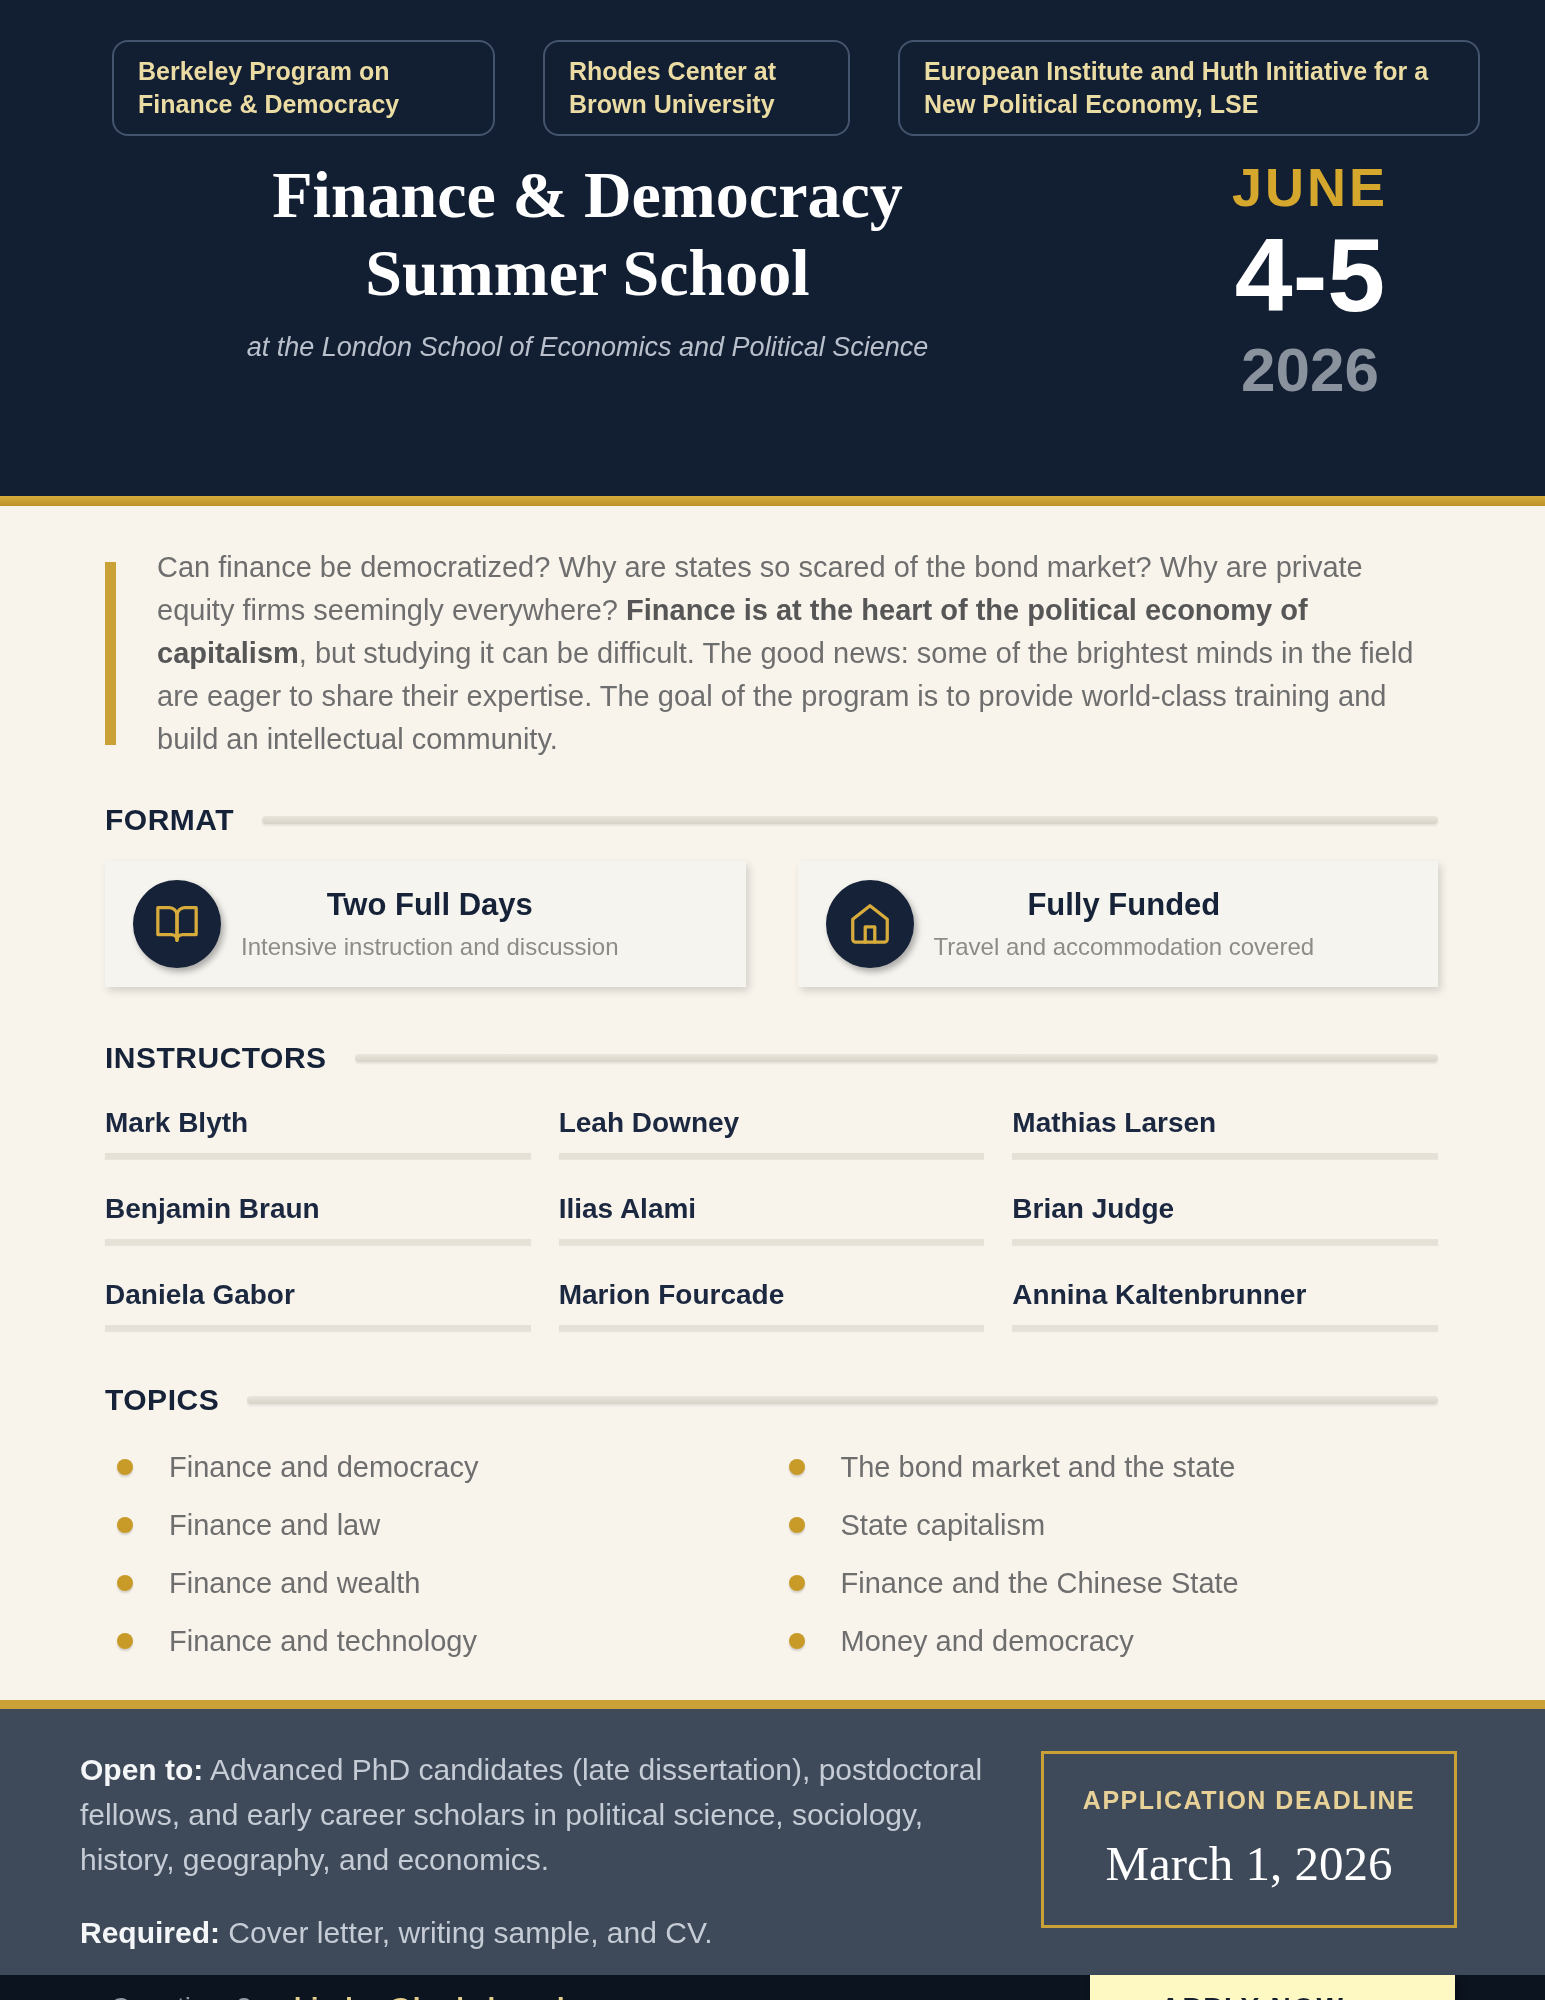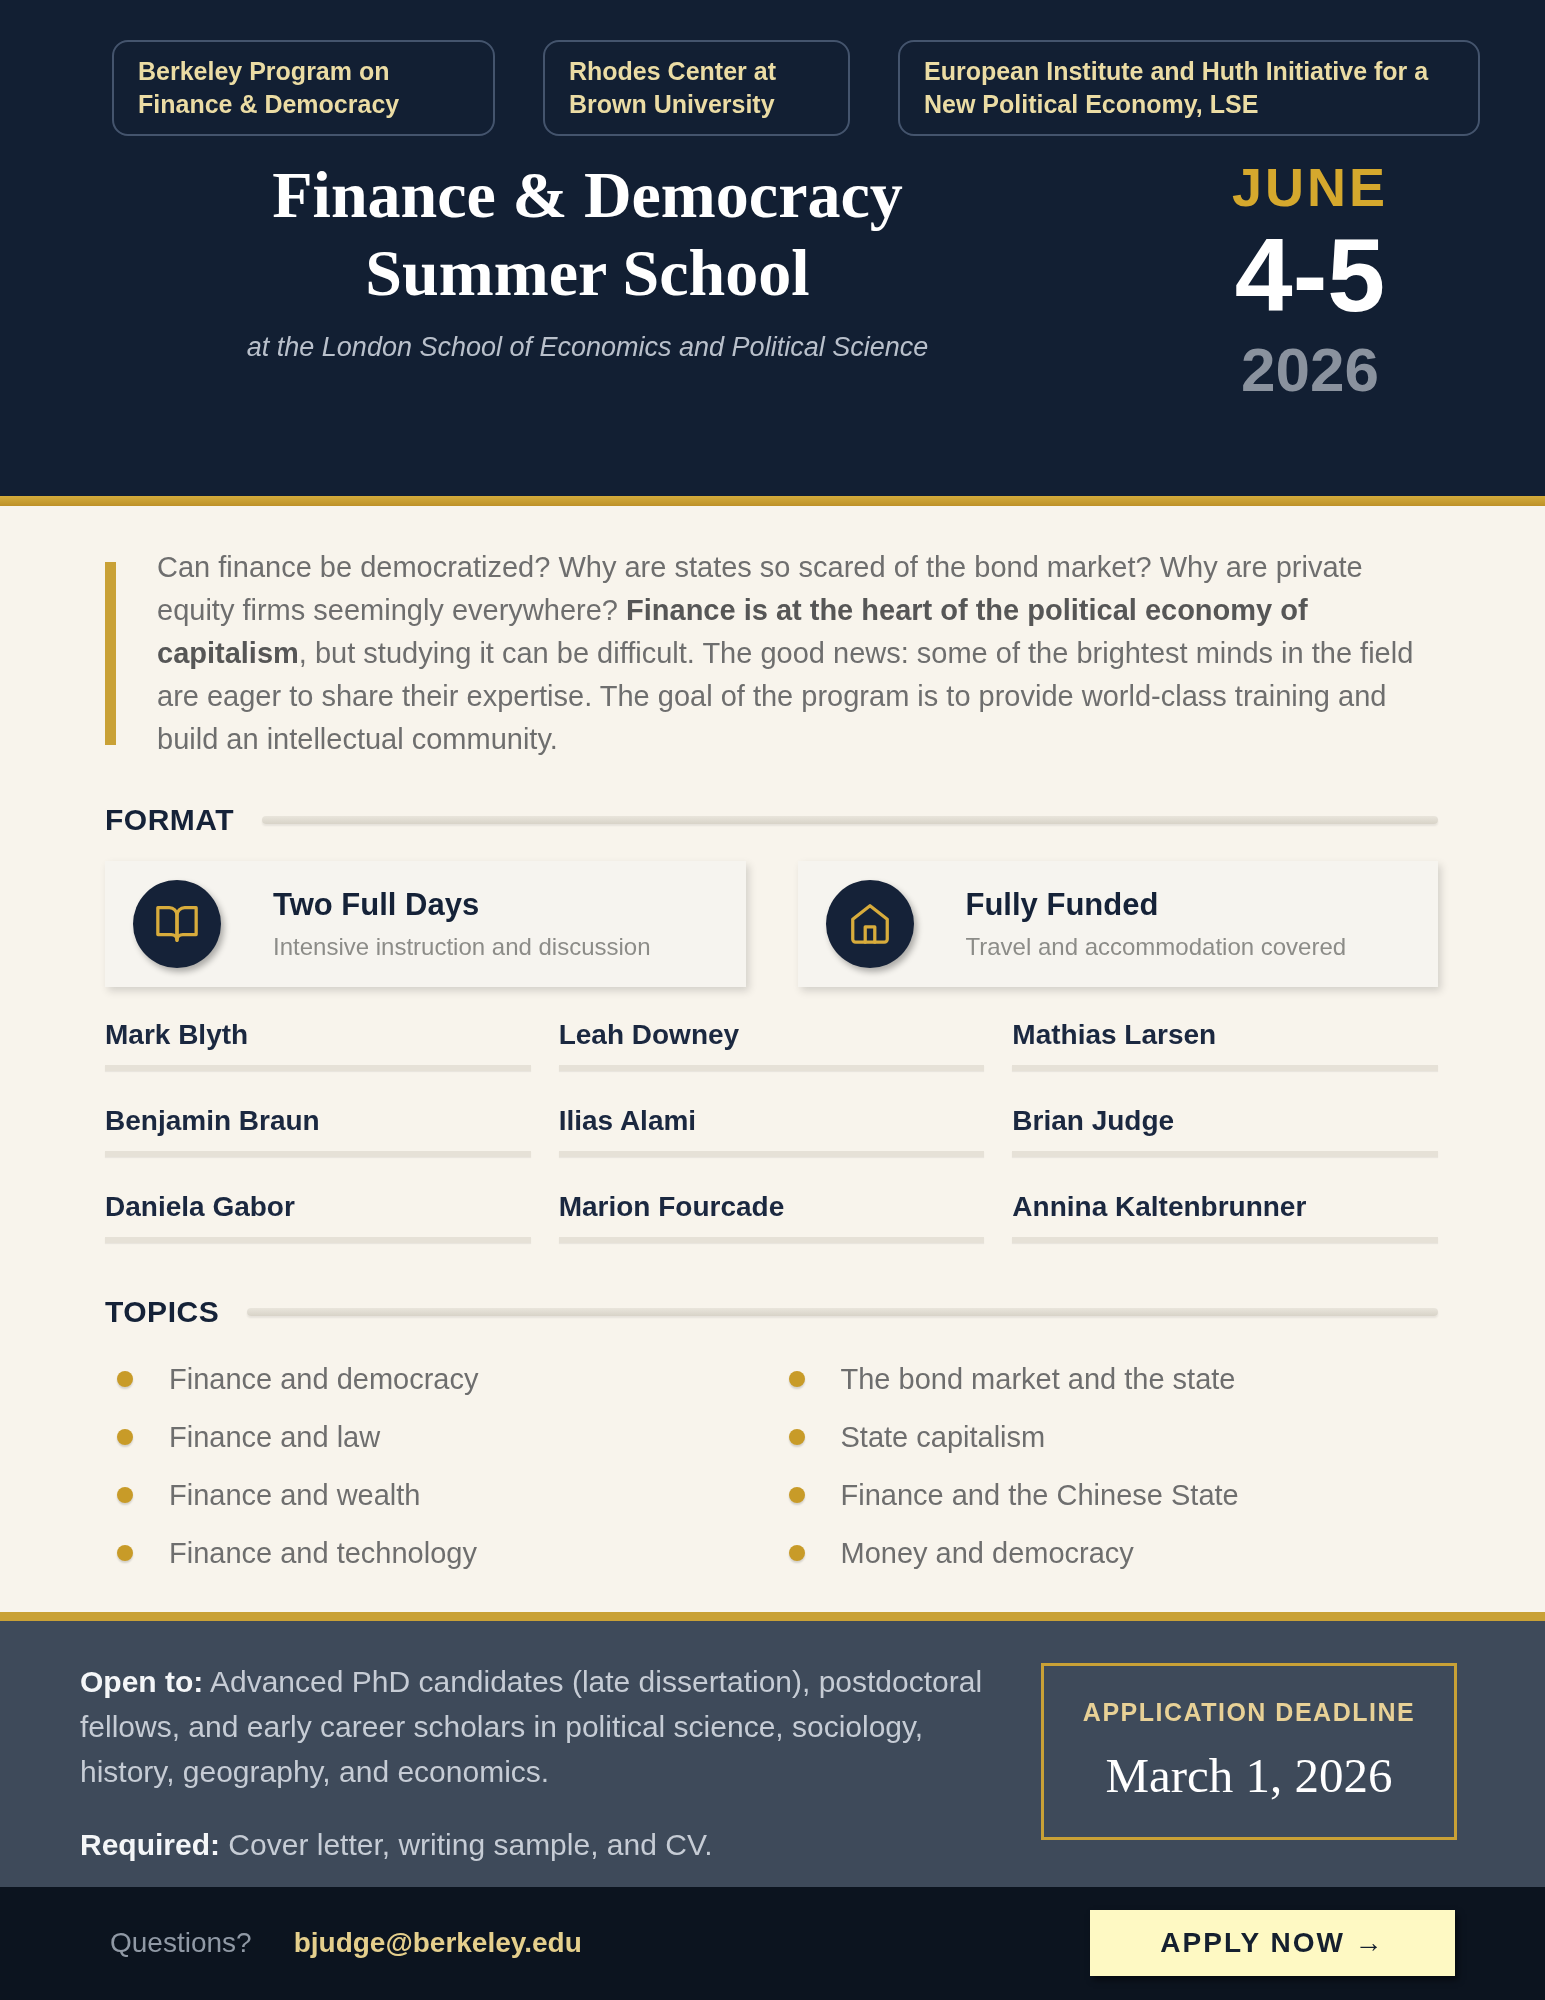--- a/index.html
+++ b/index.html
@@ -101,21 +101,21 @@
     display: flex; align-items: center;
     padding: 0 0 0 28px;
   }
   .card-icon {
     width: 88px; height: 88px; border-radius: 50%;
     background: #152238; flex: none;
     display: flex; align-items: center; justify-content: center;
     box-shadow: 3px 4px 6px rgba(0,0,0,0.3);
   }
   .card-icon svg { width: 46px; height: 46px; stroke: #D8AC3C; fill: none; stroke-width: 1.7; stroke-linecap: round; stroke-linejoin: round; }
-  .card-text { margin-left: 52px; }
+  .card-text { margin-left: 20px; text-align: center; }
   .card-title { font-size: 31px; font-weight: bold; color: #152238; }
   .card-sub { font-size: 24px; color: #8C8C88; margin-top: 10px; }
 
   .inst-grid {
     margin-top: 26px;
     display: grid;
     grid-template-columns: 1fr 1fr 1fr;
     column-gap: 85px; row-gap: 16px; gap: 28px;
   }
   .inst-item { padding-top: 6px; }
@@ -247,20 +247,24 @@
               <polyline points="9.5 21.5 9.5 13.5 14.5 13.5 14.5 21.5"></polyline>
             </svg>
         </div>
         <div class="card-text">
           <div class="card-title">Fully Funded</div>
           <div class="card-sub">Travel and accommodation covered</div>
         </div>
       </div>
     </div>
 
+    <div class="section-head instructors">
+      <div class="section-title">INSTRUCTORS</div>
+      <div class="head-line"></div>
+    </div>
 
     <div class="inst-grid">
       <div class="inst-item">
         <div class="inst-name">Mark Blyth</div>
         <div class="inst-line"></div>
       </div>
       <div class="inst-item">
         <div class="inst-name">Leah Downey</div>
         <div class="inst-line"></div>
       </div>

